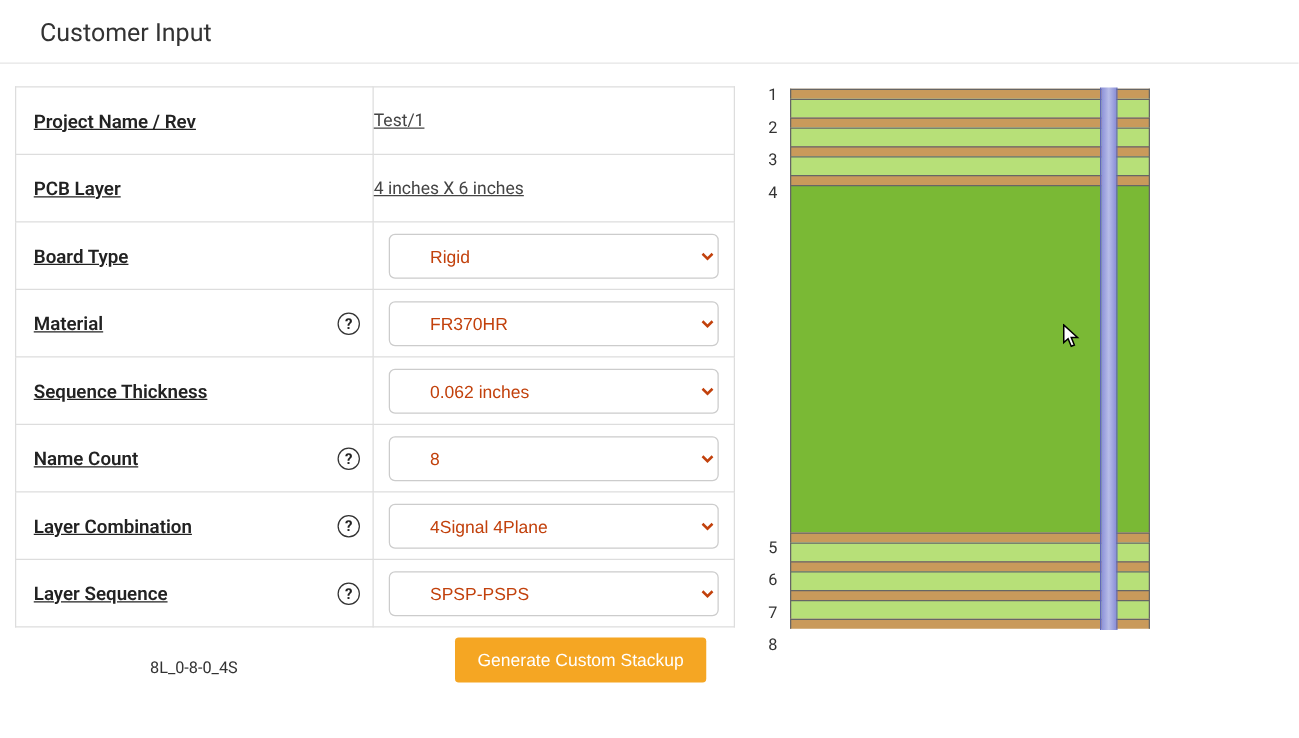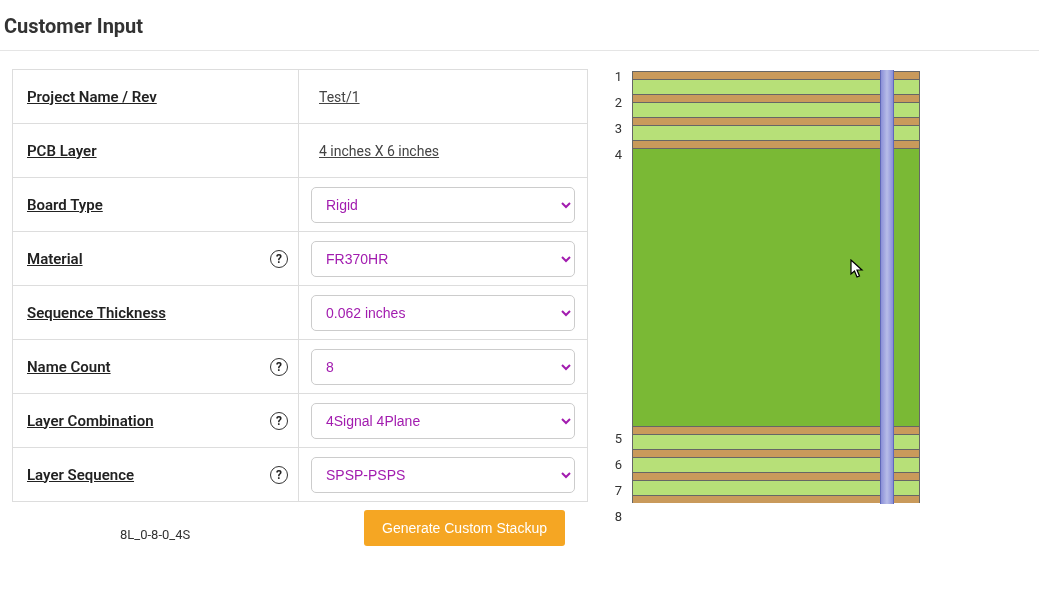--- a/index.html
+++ b/index.html
@@ -8,22 +8,22 @@
       padding: 0;
     }
     body {
       font-family: -apple-system, BlinkMacSystemFont, "Segoe UI", Roboto, Arial, sans-serif;
       font-size: 14px;
       color: #333;
       background: #fff;
     }
     .page-title {
       font-size: 20px;
-      font-weight: 700;
-      padding: 14px 4px 12px;
+      font-weight: 400;
+      padding: 14px 32px 12px;
       border-bottom: 1px solid #e5e5e5;
       margin-bottom: 18px;
     }
     .content {
       display: flex;
       gap: 40px;
       padding: 0 12px;
     }
     .left-col {
       flex: 0 0 576px;
@@ -42,21 +42,21 @@
     }
     .form-table .label-cell {
       width: 286px;
       padding: 12px 14px;
       font-weight: 600;
       font-size: 15px;
       color: #222;
       position: relative;
     }
     .form-table .value-cell {
-      padding: 10px 20px;
+      padding: 10px 0;
       font-size: 14px;
       color: #444;
     }
     .form-table .control-cell {
       padding: 8px 12px;
     }
     .help-icon {
       display: inline-flex;
       align-items: center;
       justify-content: center;
@@ -70,23 +70,23 @@
       right: 10px;
       top: 50%;
       transform: translateY(-50%);
       cursor: pointer;
     }
     select.form-select {
       width: 100%;
       height: 36px;
       border: 1px solid #ccc;
       border-radius: 5px;
-      padding: 0 10px;
-      font-size: 14px;
-      color: #a21caf;
+      padding: 0 28px;
+      font-size: 14px;
+      color: #c2410c;
       background: #fff;
       cursor: pointer;
     }
     .footer-row {
       display: flex;
       align-items: center;
       margin-top: 4px;
       position: relative;
       height: 44px;
     }

